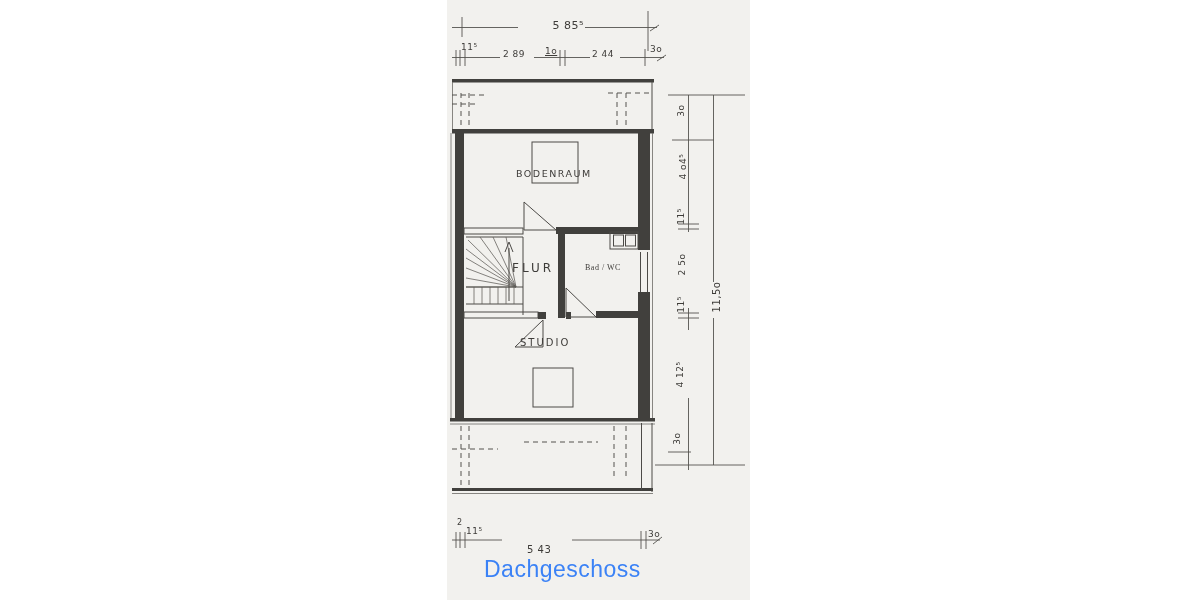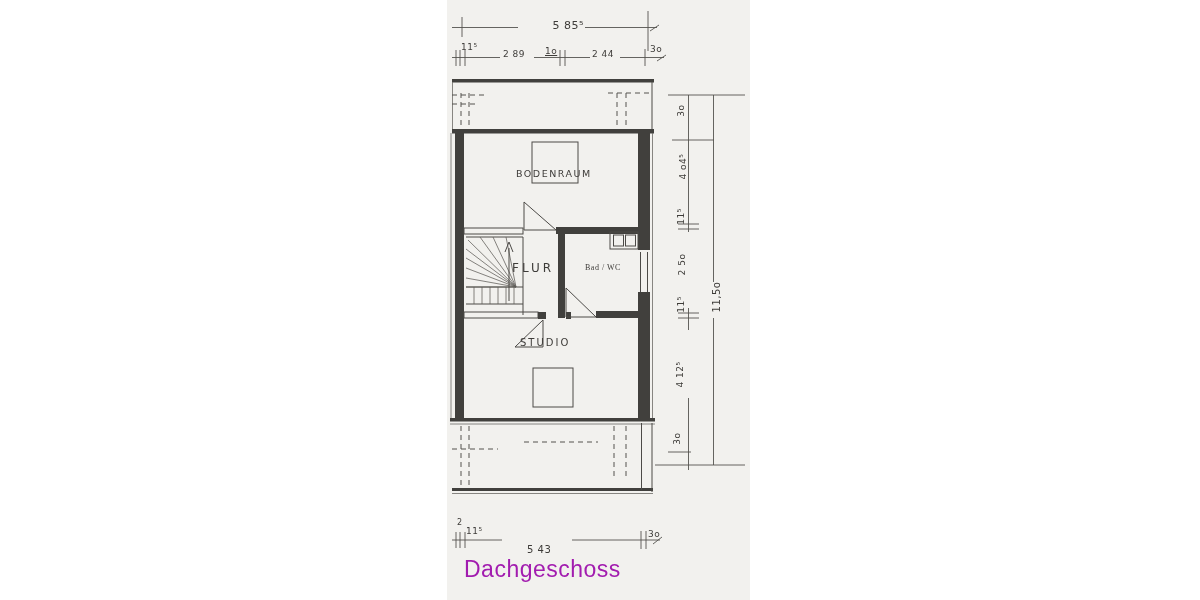--- a/index.html
+++ b/index.html
@@ -10,22 +10,22 @@
   svg line, svg path, svg rect.o{stroke:#4c4a47;stroke-width:1;fill:none;}
   svg .w{fill:#41403d;stroke:none;}
   svg .thin{stroke:#6b6965;stroke-width:0.8;}
   svg .dash{stroke:#55534f;stroke-dasharray:5,4;}
   svg .dim{stroke:#55534f;stroke-width:0.9;}
   svg .fan{stroke:#5d5b57;stroke-width:0.75;}
   .lbl{position:absolute;color:#3e3c39;white-space:nowrap;line-height:1;}
   .dimlbl{font-size:9px;letter-spacing:0.5px;}
   .rot{transform:rotate(-90deg);text-align:center;width:80px;}
   .room{letter-spacing:2px;}
-  #title{position:absolute;left:464px;top:556px;font-family:"Liberation Sans","DejaVu Sans",sans-serif;
-         font-size:23px;color:#a21caf;letter-spacing:0.5px;}
+  #title{position:absolute;left:484px;top:556px;font-family:"Liberation Sans","DejaVu Sans",sans-serif;
+         font-size:23px;color:#3b82f6;letter-spacing:0.5px;}
 </style>
 </head>
 <body>
 
 <div id="stage">
   <div id="scan"></div>
 
   <svg width="1200" height="600">
 
     <g>

